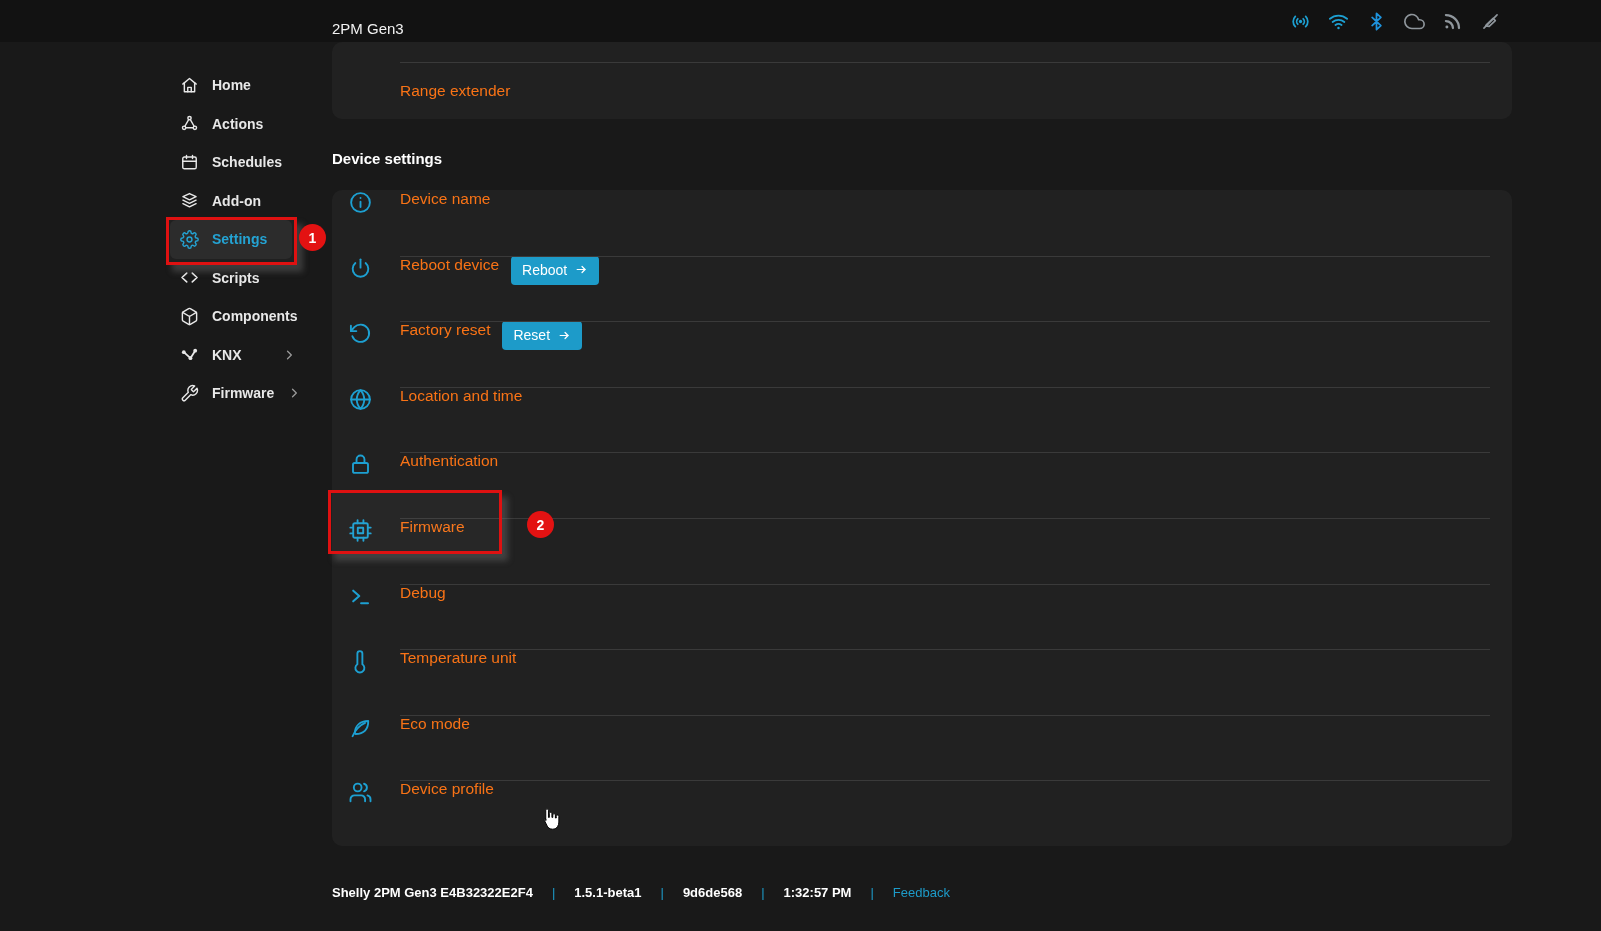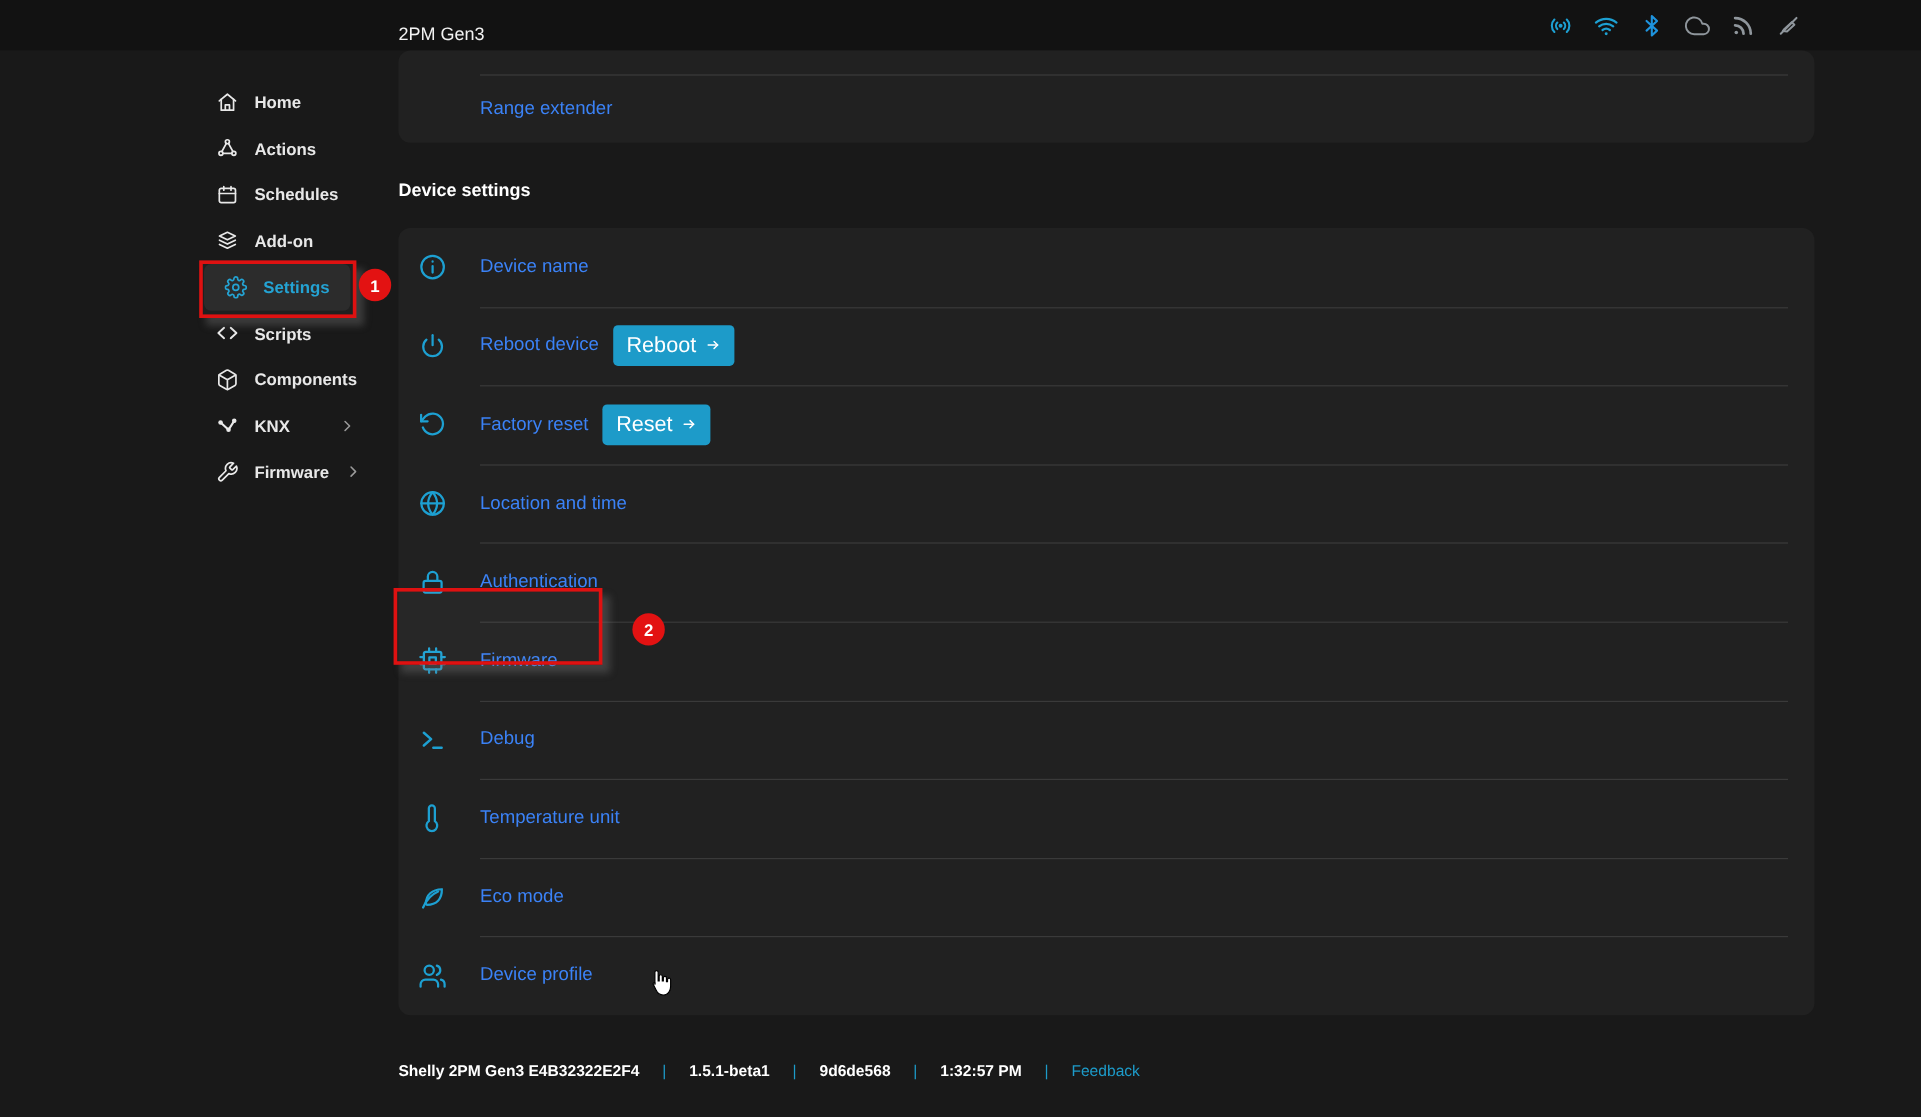--- a/index.html
+++ b/index.html
@@ -9,36 +9,36 @@
   .topbar{position:absolute;left:0;top:0;width:100%;height:42px;background:#121212;}
   .topbar-title{position:absolute;left:332px;top:0;height:56px;display:flex;align-items:center;
                 color:#f2f2f2;font-size:15px;}
   .status-icons{position:absolute;right:100px;top:0;height:42px;display:flex;align-items:center;gap:17px;}
   .status-icons .icon{width:21px;height:21px;display:block;}
   
   .sidebar-item{position:absolute;left:170px;width:136px;height:38.5px;display:flex;align-items:center;
                 gap:13px;padding:0 10px;box-sizing:border-box;color:#e8e8e8;font-size:14px;font-weight:600;
                 cursor:pointer;border-radius:6px;}
   .sidebar-item .icon{width:19px;height:19px;flex:0 0 auto;}
-  .sidebar-item.selected{background:#262626;color:#1da0d2;width:122px;justify-content:center;}
+  .sidebar-item.selected{background:#262626;color:#1da0d2;width:122px;}
   .sidebar-item .chev{width:14px;height:14px;margin-left:auto;color:#9a9a9a;}
   
   .card{position:absolute;left:332px;width:1180px;background:#212121;border-radius:10px;}
   .card-top{top:42px;height:77px;}
   .card-top-divider{position:absolute;top:20px;left:68px;right:22px;height:1px;background:#3a3a3a;}
   .top-row{position:absolute;left:0;right:0;top:20px;bottom:0;display:flex;align-items:center;cursor:pointer;}
   .section-title{position:absolute;left:332px;top:150px;margin:0;color:#ffffff;font-size:15px;font-weight:700;}
   .card-main{top:190px;height:656px;display:flex;flex-direction:column;}
-  .row{flex:1;position:relative;display:flex;align-items:center;cursor:pointer;}
+  .row{flex:1;position:relative;display:flex;align-items:flex-start;cursor:pointer;}
   .row + .row::before{content:'';position:absolute;top:0;left:68px;right:22px;height:1px;background:#3a3a3a;}
   .row-icon{position:absolute;left:16px;width:25px;height:25px;color:#1da0d2;}
   .top-row .row-icon{width:22px;height:22px;left:18px;}
-  .row-label{margin-left:68px;color:#3b82f6;font-size:15.5px;}
+  .row-label{margin-left:68px;color:#f97316;font-size:15.5px;}
   .row-btn{margin-left:12px;display:inline-flex;align-items:center;gap:8px;background:#1d9bc9;color:#fff;
-           border:none;border-radius:4px;padding:6px 11px 7px;font-size:18px;font-family:inherit;cursor:pointer;}
+           border:none;border-radius:4px;padding:6px 11px 7px;font-size:14px;font-family:inherit;cursor:pointer;}
   .row-btn .icon{width:13px;height:13px;}
   .icon svg{width:100%;height:100%;display:block;}
   
   .footer{position:absolute;left:332px;top:885px;display:flex;align-items:center;gap:19px;
           color:#ffffff;font-size:13px;font-weight:600;}
   .footer .sep{color:#1d9bc9;font-weight:400;}
   .footer .feedback{color:#1d9bc9;cursor:pointer;text-decoration:none;font-weight:400;}
   
   .anno-box{position:absolute;border:3px solid #df1111;background:rgba(255,255,255,0.03);
             box-shadow:6px 7px 6px rgba(125,125,125,0.35);pointer-events:none;}

